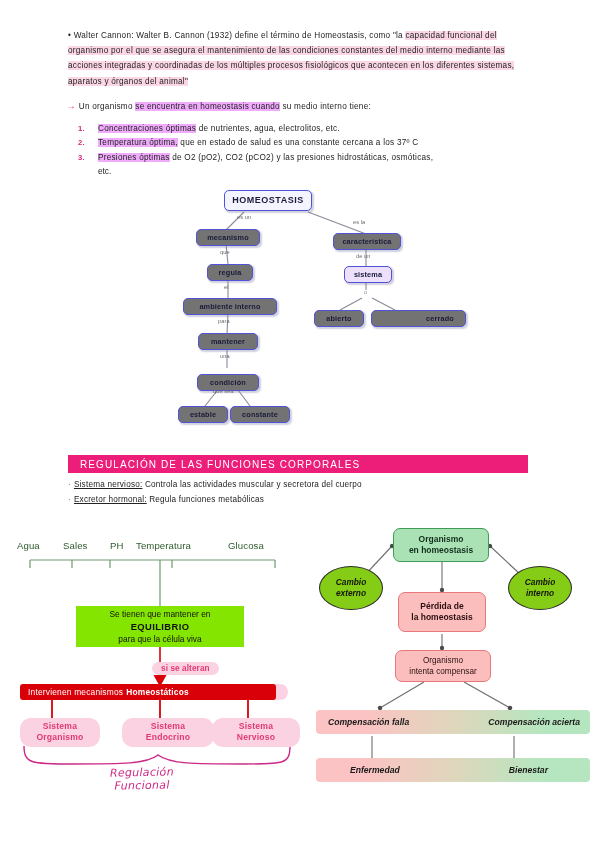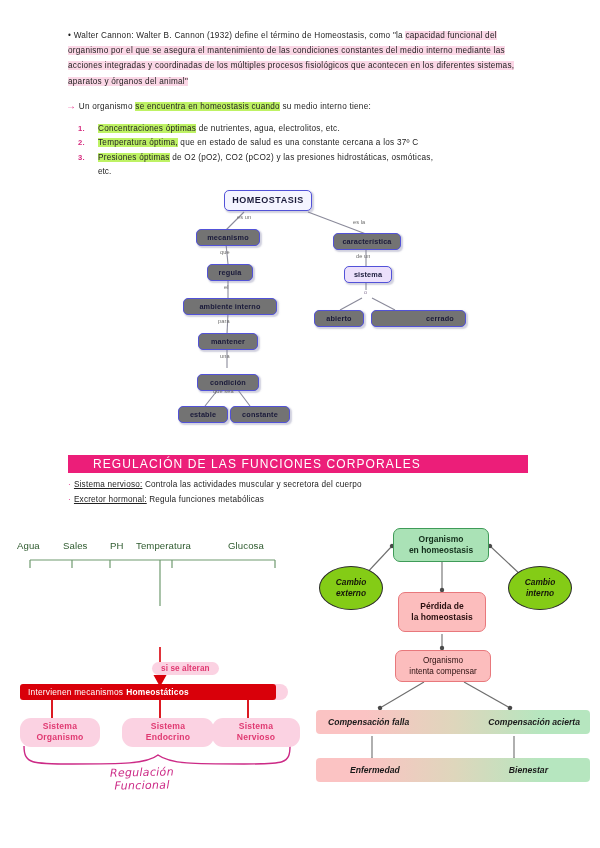--- a/index.html
+++ b/index.html
@@ -20,21 +20,21 @@
     left: 68px; top: 28px; width: 462px;
   }
   .para {
     font-size: 8.2px;
     line-height: 15.2px;
     letter-spacing: 0.25px;
     color: #1d1d1d;
     text-align: left;
   }
   .hl-pink  { background: #fbd7e6; }
-  .hl-purple{ background: #bef264; }
+  .hl-purple{ background: #f0abfc; }
 
   #arrow-line {
     position: absolute;
     left: 66px; top: 100px; width: 462px;
     font-size: 8.2px;
     letter-spacing: 0.25px;
     color: #1d1d1d;
   }
   .pink-arrow { color: #e5398f; font-size: 10px; }
 
@@ -104,23 +104,23 @@
   
   #section-bar {
     position: absolute;
     left: 68px; top: 455px;
     width: 460px; height: 18px;
     background: #ec1e79;
     display: flex; align-items: center;
   }
   #section-bar span {
     color: #ffffff;
-    font-size: 12px;
+    font-size: 10px;
     letter-spacing: 1.1px;
-    padding-left: 25px;
+    padding-left: 12px;
   }
   #bullets {
     position: absolute;
     left: 68px; top: 478px; width: 460px;
   }
   .blt {
     font-size: 8.2px;
     line-height: 14.5px;
     letter-spacing: 0.2px;
   }
@@ -420,20 +420,25 @@
       <path d="M 12 222 C 12 240, 20 240, 60 240 C 110 240, 135 240, 146 231 C 158 240, 182 240, 232 240 C 272 240, 278 240, 278 222"></path>
     </g>
   </svg>
 
   <div class="lbl-green" style="left:5px; top:16px;">Agua</div>
   <div class="lbl-green" style="left:51px; top:16px;">Sales</div>
   <div class="lbl-green" style="left:98px; top:16px;">PH</div>
   <div class="lbl-green" style="left:124px; top:16px;">Temperatura</div>
   <div class="lbl-green" style="left:216px; top:16px;">Glucosa</div>
 
+  <div id="equilibrio-box">
+    <div>Se tienen que mantener en</div>
+    <div><b>EQUILIBRIO</b></div>
+    <div>para que la célula viva</div>
+  </div>
 
   <div id="si-se-alteran">si se alteran</div>
 
   <div id="intervienen-pinkpill"></div>
   <div id="intervienen-bar">
       <span>Intervienen mecanismos </span>
       <b>Homeostáticos</b>
     </div>
 
   <div class="sis-pill" style="left:8px; top:194px; width:64px;">

